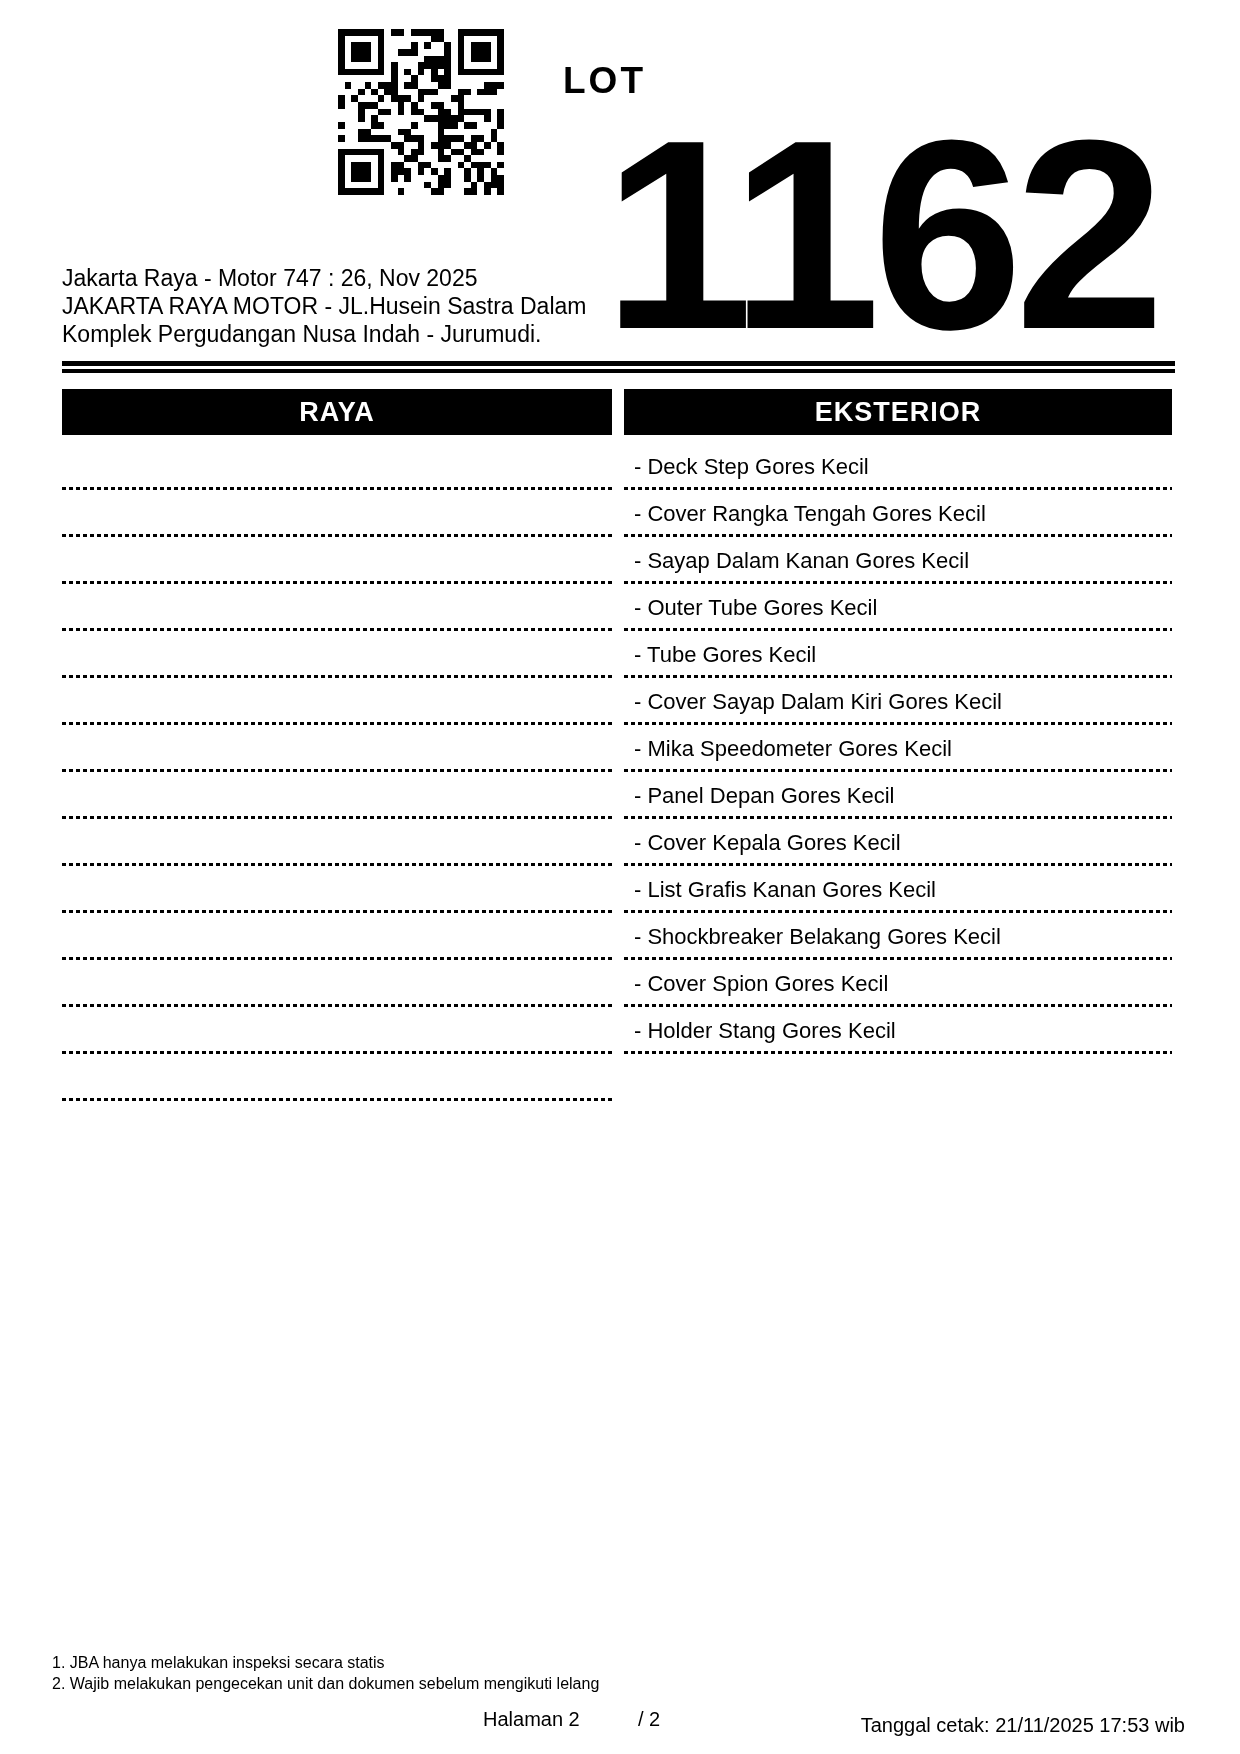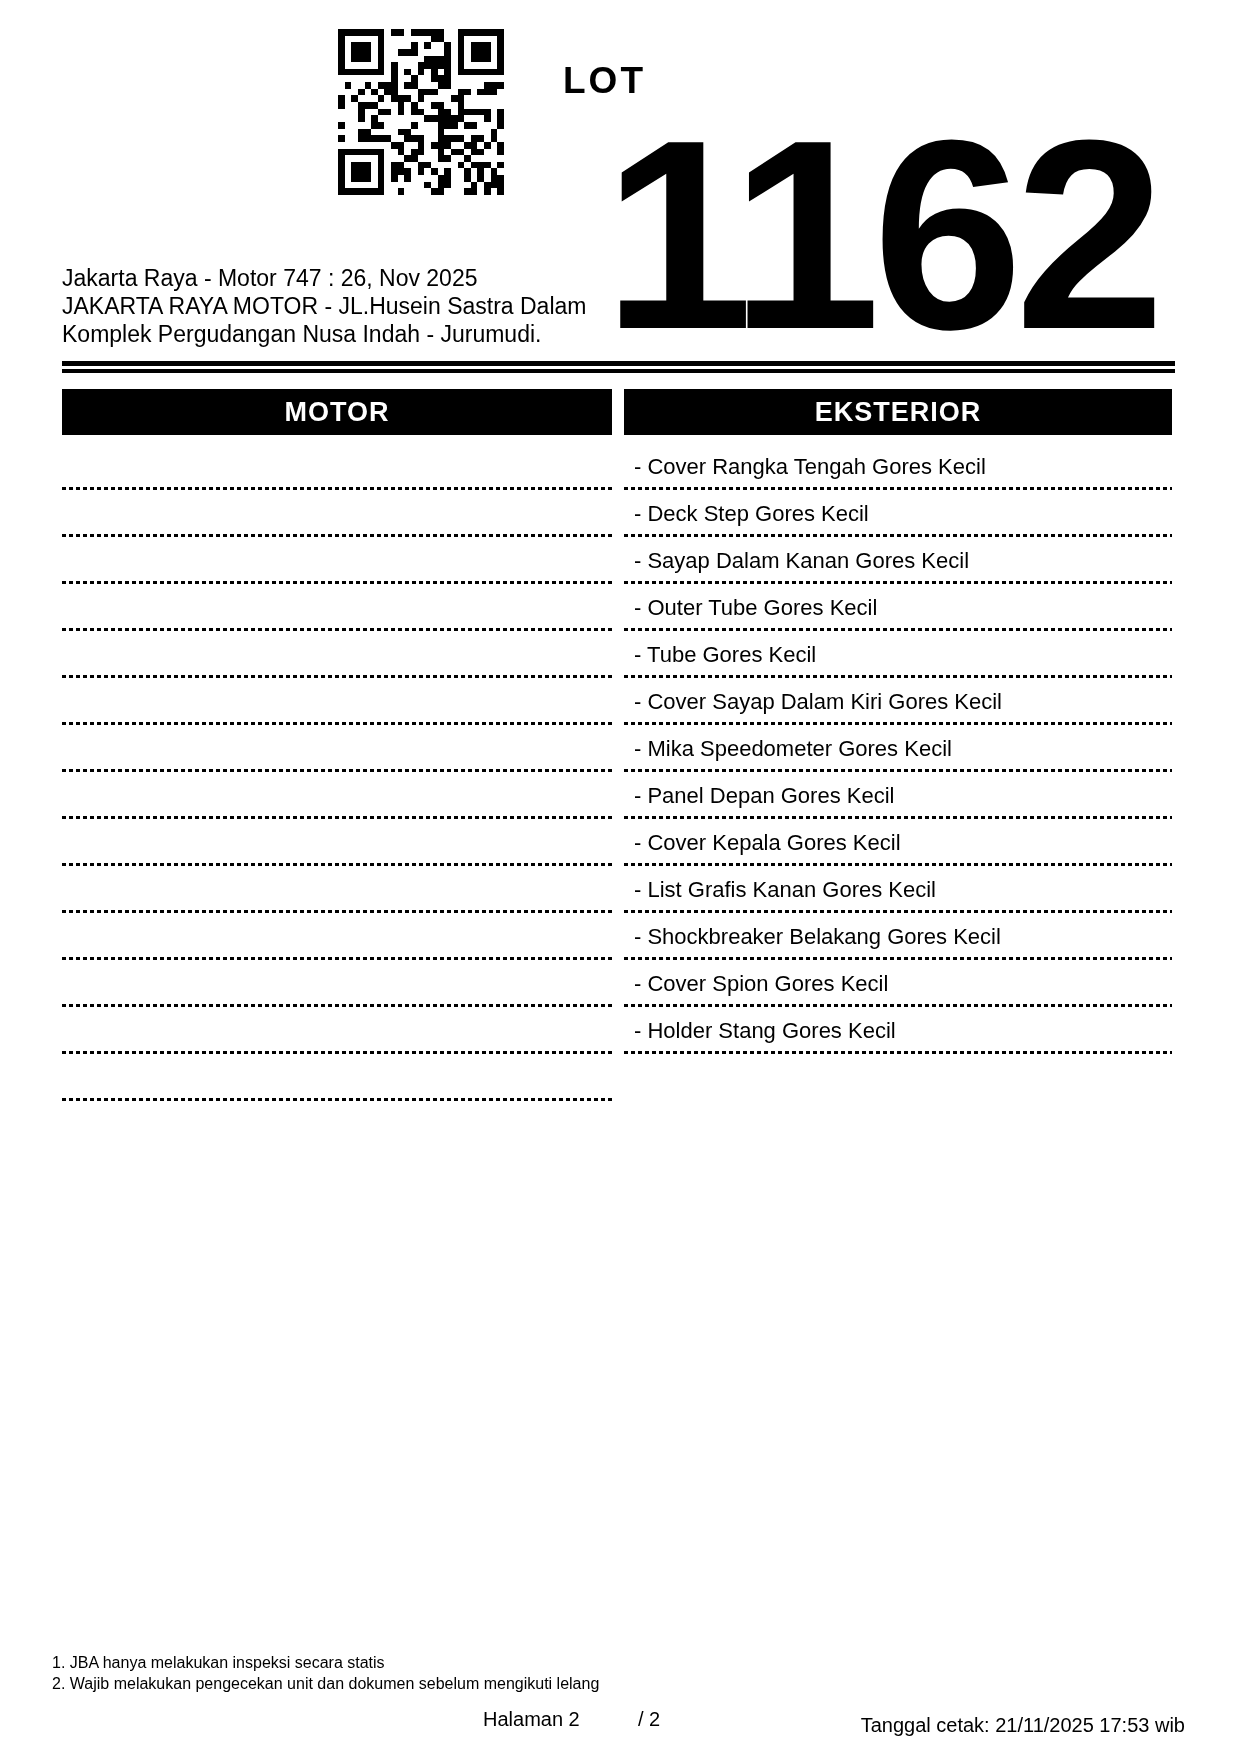--- a/index.html
+++ b/index.html
@@ -372,31 +372,31 @@
 <div id="address" class="abs">
   <div>Jakarta Raya - Motor 747 : 26, Nov 2025</div>
   <div>JAKARTA RAYA MOTOR - JL.Husein Sastra Dalam</div>
   <div>Komplek Pergudangan Nusa Indah - Jurumudi.</div>
 </div>
 
 <div id="double-rule" class="abs"></div>
 
 <div id="cond-table" class="abs">
   <div class="grid-row">
-    <div class="th">MOTOR</div>
+    <div class="th">RAYA</div>
     <div class="th">EKSTERIOR</div>
   </div>
   <div id="tbody">
       <div class="grid-row">
         <div class="cell"></div>
+        <div class="cell item">- Deck Step Gores Kecil</div>
+      </div>
+      <div class="grid-row">
+        <div class="cell"></div>
         <div class="cell item">- Cover Rangka Tengah Gores Kecil</div>
-      </div>
-      <div class="grid-row">
-        <div class="cell"></div>
-        <div class="cell item">- Deck Step Gores Kecil</div>
       </div>
       <div class="grid-row">
         <div class="cell"></div>
         <div class="cell item">- Sayap Dalam Kanan Gores Kecil</div>
       </div>
       <div class="grid-row">
         <div class="cell"></div>
         <div class="cell item">- Outer Tube Gores Kecil</div>
       </div>
       <div class="grid-row">

